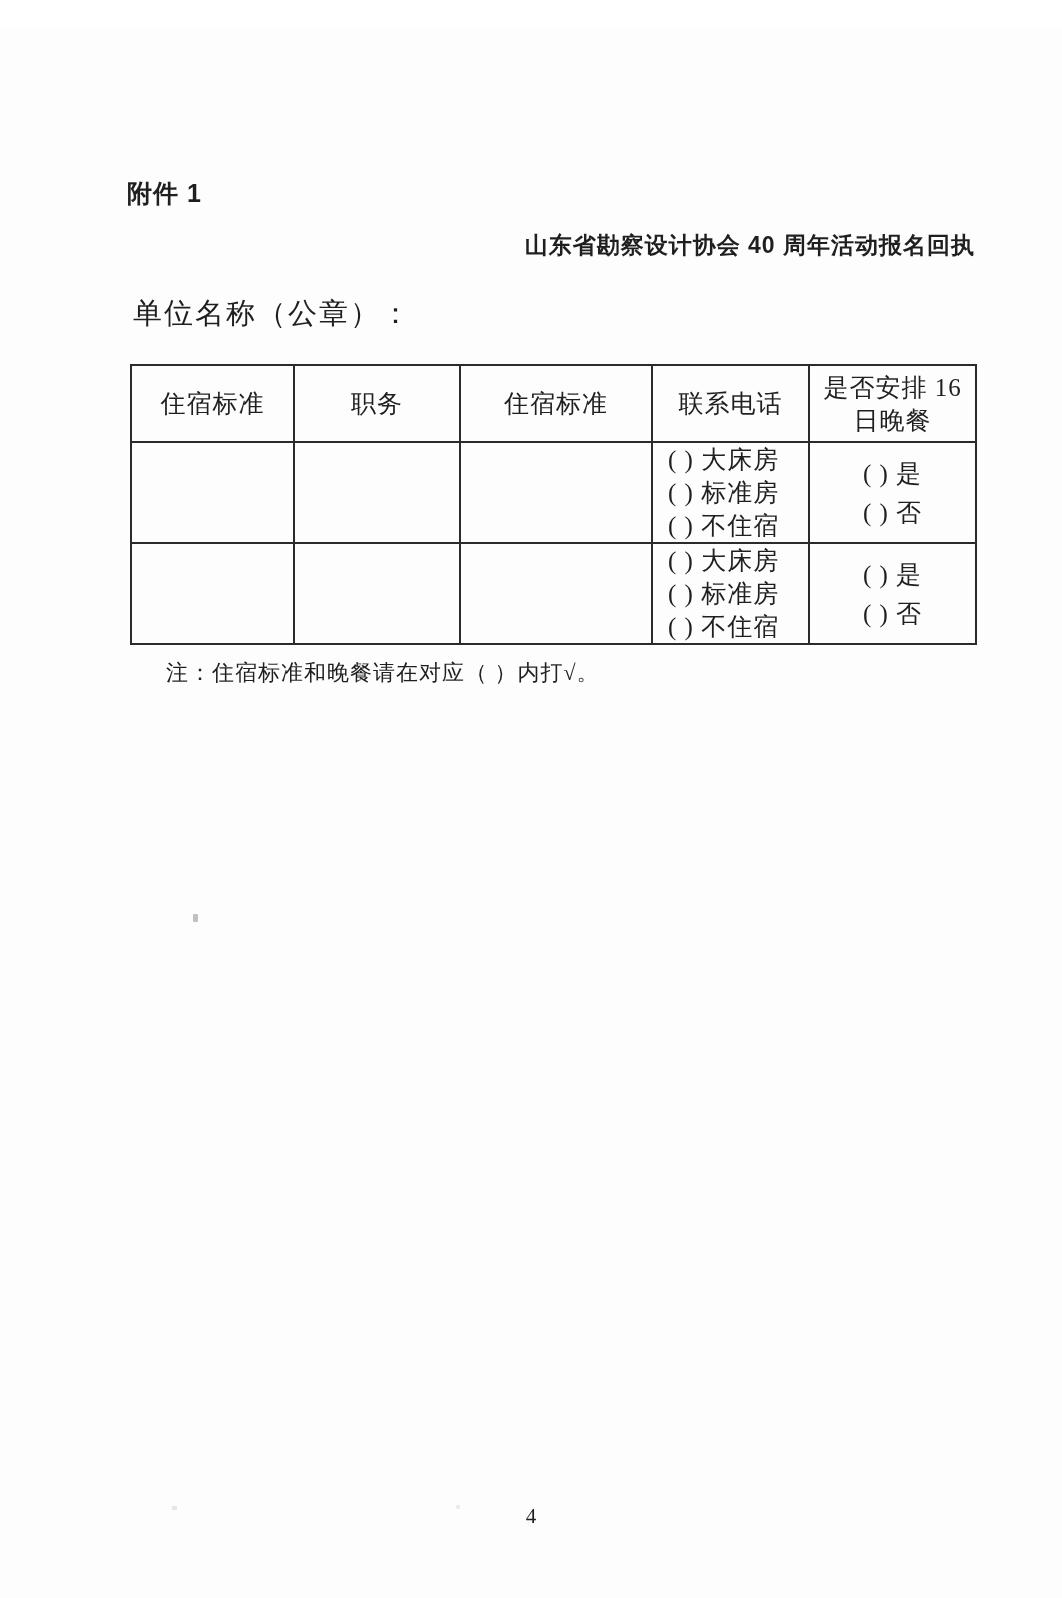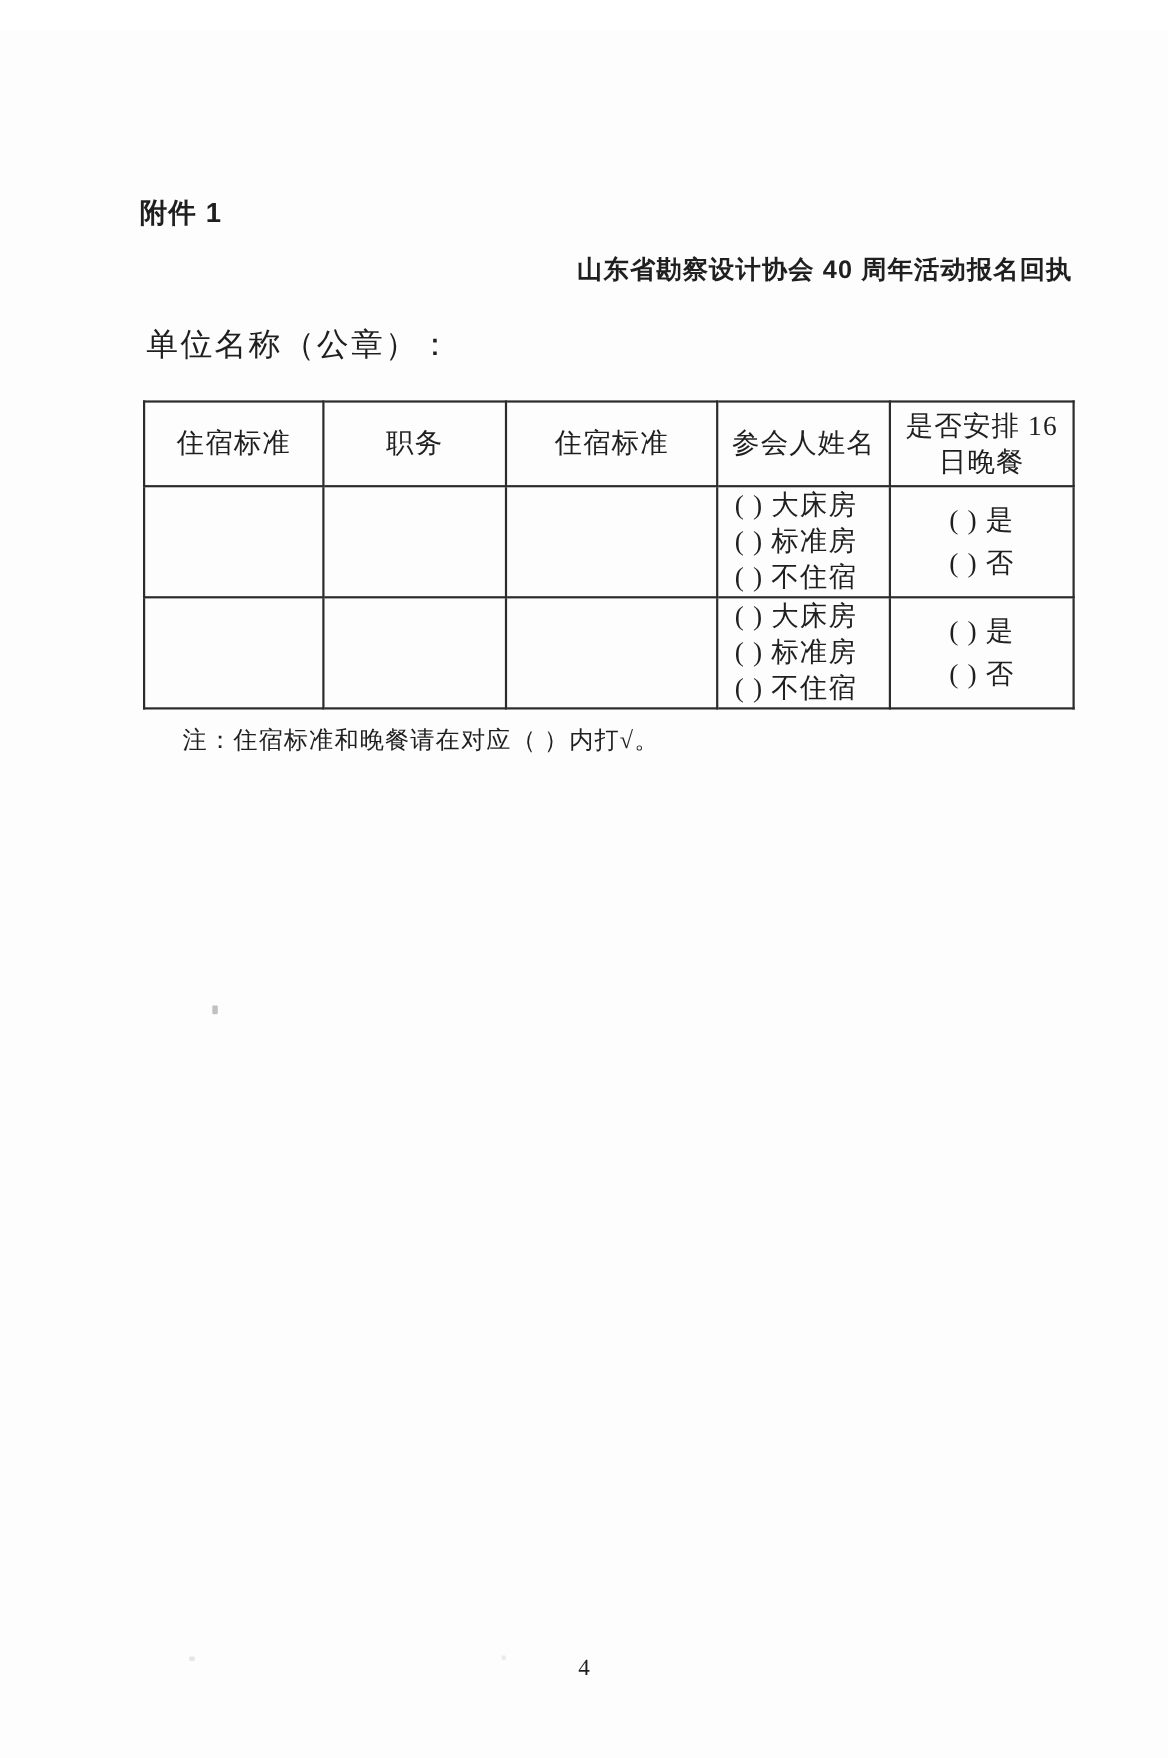--- a/index.html
+++ b/index.html
@@ -133,21 +133,21 @@
       <col style="width:166px">
       <col style="width:192px">
       <col style="width:157px">
       <col style="width:167px">
     </colgroup>
     <thead>
       <tr>
         <th>住宿标准</th>
         <th>职务</th>
         <th>住宿标准</th>
-        <th>参会人姓名</th>
+        <th>联系电话</th>
         <th>是否安排 16
 日晚餐</th>
       </tr>
     </thead>
     <tbody>
       <tr>
         <td class="cell-blank"></td>
         <td class="cell-blank"></td>
         <td class="cell-blank"></td>
         <td class="cell-accommodation">

